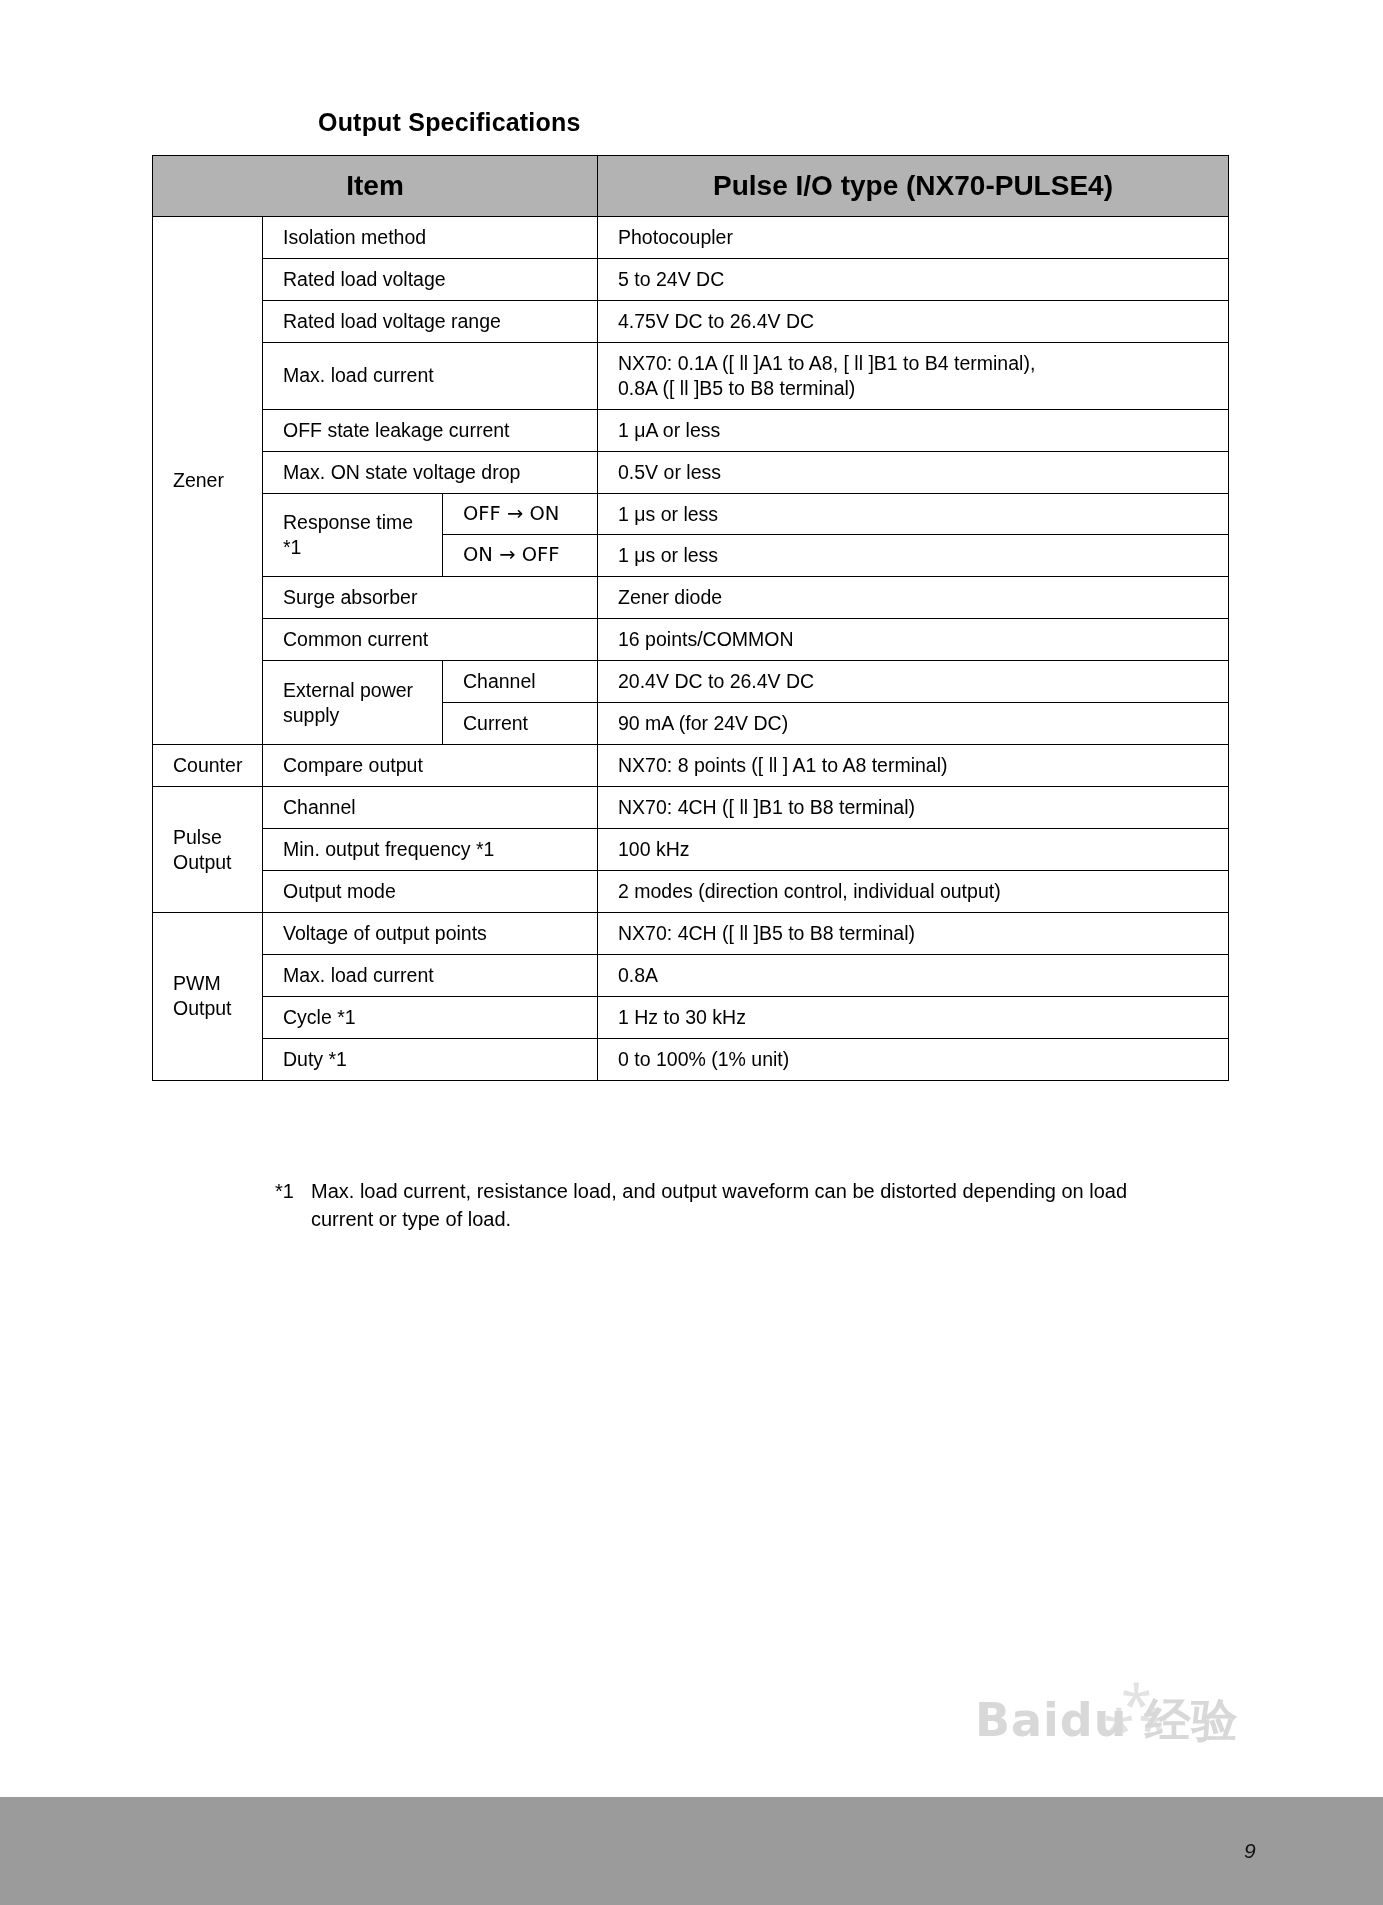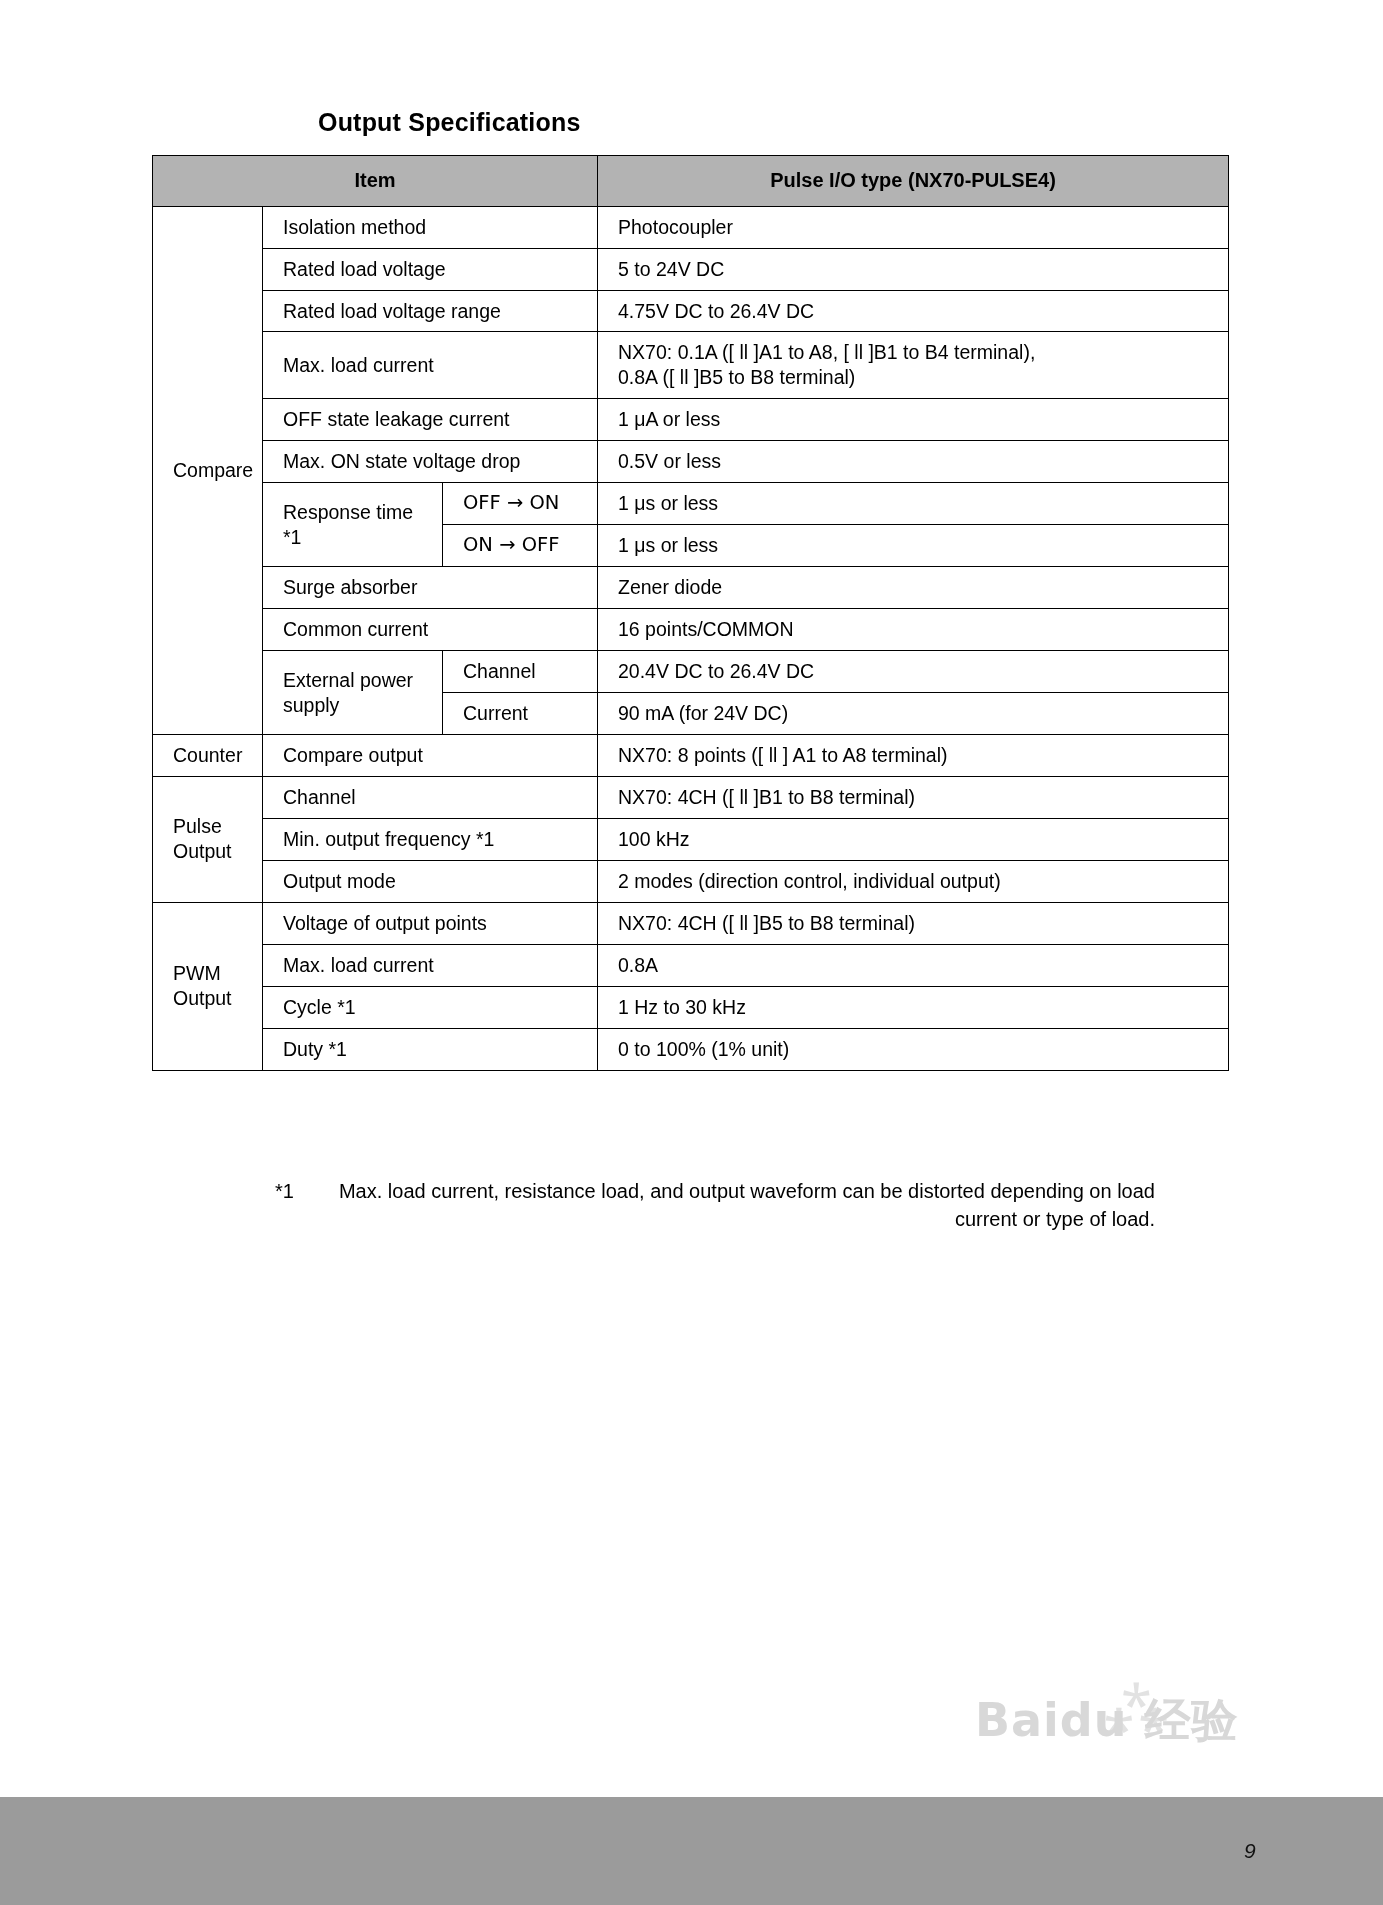--- a/index.html
+++ b/index.html
@@ -44,21 +44,21 @@
     padding: 8px 20px;
     vertical-align: middle;
     font-weight: normal;
     text-align: left;
     line-height: 1.28;
   }
   table.spec th.hdr {
     background: #b3b3b3;
     text-align: center;
     font-weight: bold;
-    font-size: 20px;
+    font-size: 28px;
     padding: 12px 10px;
   }
   td.grp {
     vertical-align: middle;
     padding-left: 12px;
   }
   td.item {
     padding-left: 14px;
   }
   td.val {
@@ -74,22 +74,21 @@
     font-size: 20px;
     line-height: 1.38;
   }
   .footnote .fn-mark {
     position: absolute;
     left: 0;
     top: 0;
   }
   .footnote .fn-text {
     display: block;
-    margin-left: 52px;
-    text-align: right;
+    margin-left: 36px;
   }
   .bottom-band {
     position: absolute;
     left: 0;
     top: 1797px;
     width: 1383px;
     height: 108px;
     background: #9b9b9b;
   }
   .page-num {
@@ -146,21 +145,21 @@
     </colgroup>
     <thead>
       <tr>
         <th class="hdr" colspan="3">Item</th>
         <th class="hdr">Pulse I/O type (NX70-PULSE4)</th>
       </tr>
     </thead>
     <tbody>
 
       <tr>
-        <td class="grp" rowspan="12">Compare</td>
+        <td class="grp" rowspan="12">Zener</td>
         <td class="item" colspan="2">Isolation method</td>
         <td class="val">Photocoupler</td>
       </tr>
       <tr>
         <td class="item" colspan="2">Rated load voltage</td>
         <td class="val">5 to 24V DC</td>
       </tr>
       <tr>
         <td class="item" colspan="2">Rated load voltage range</td>
         <td class="val">4.75V DC to 26.4V DC</td>

